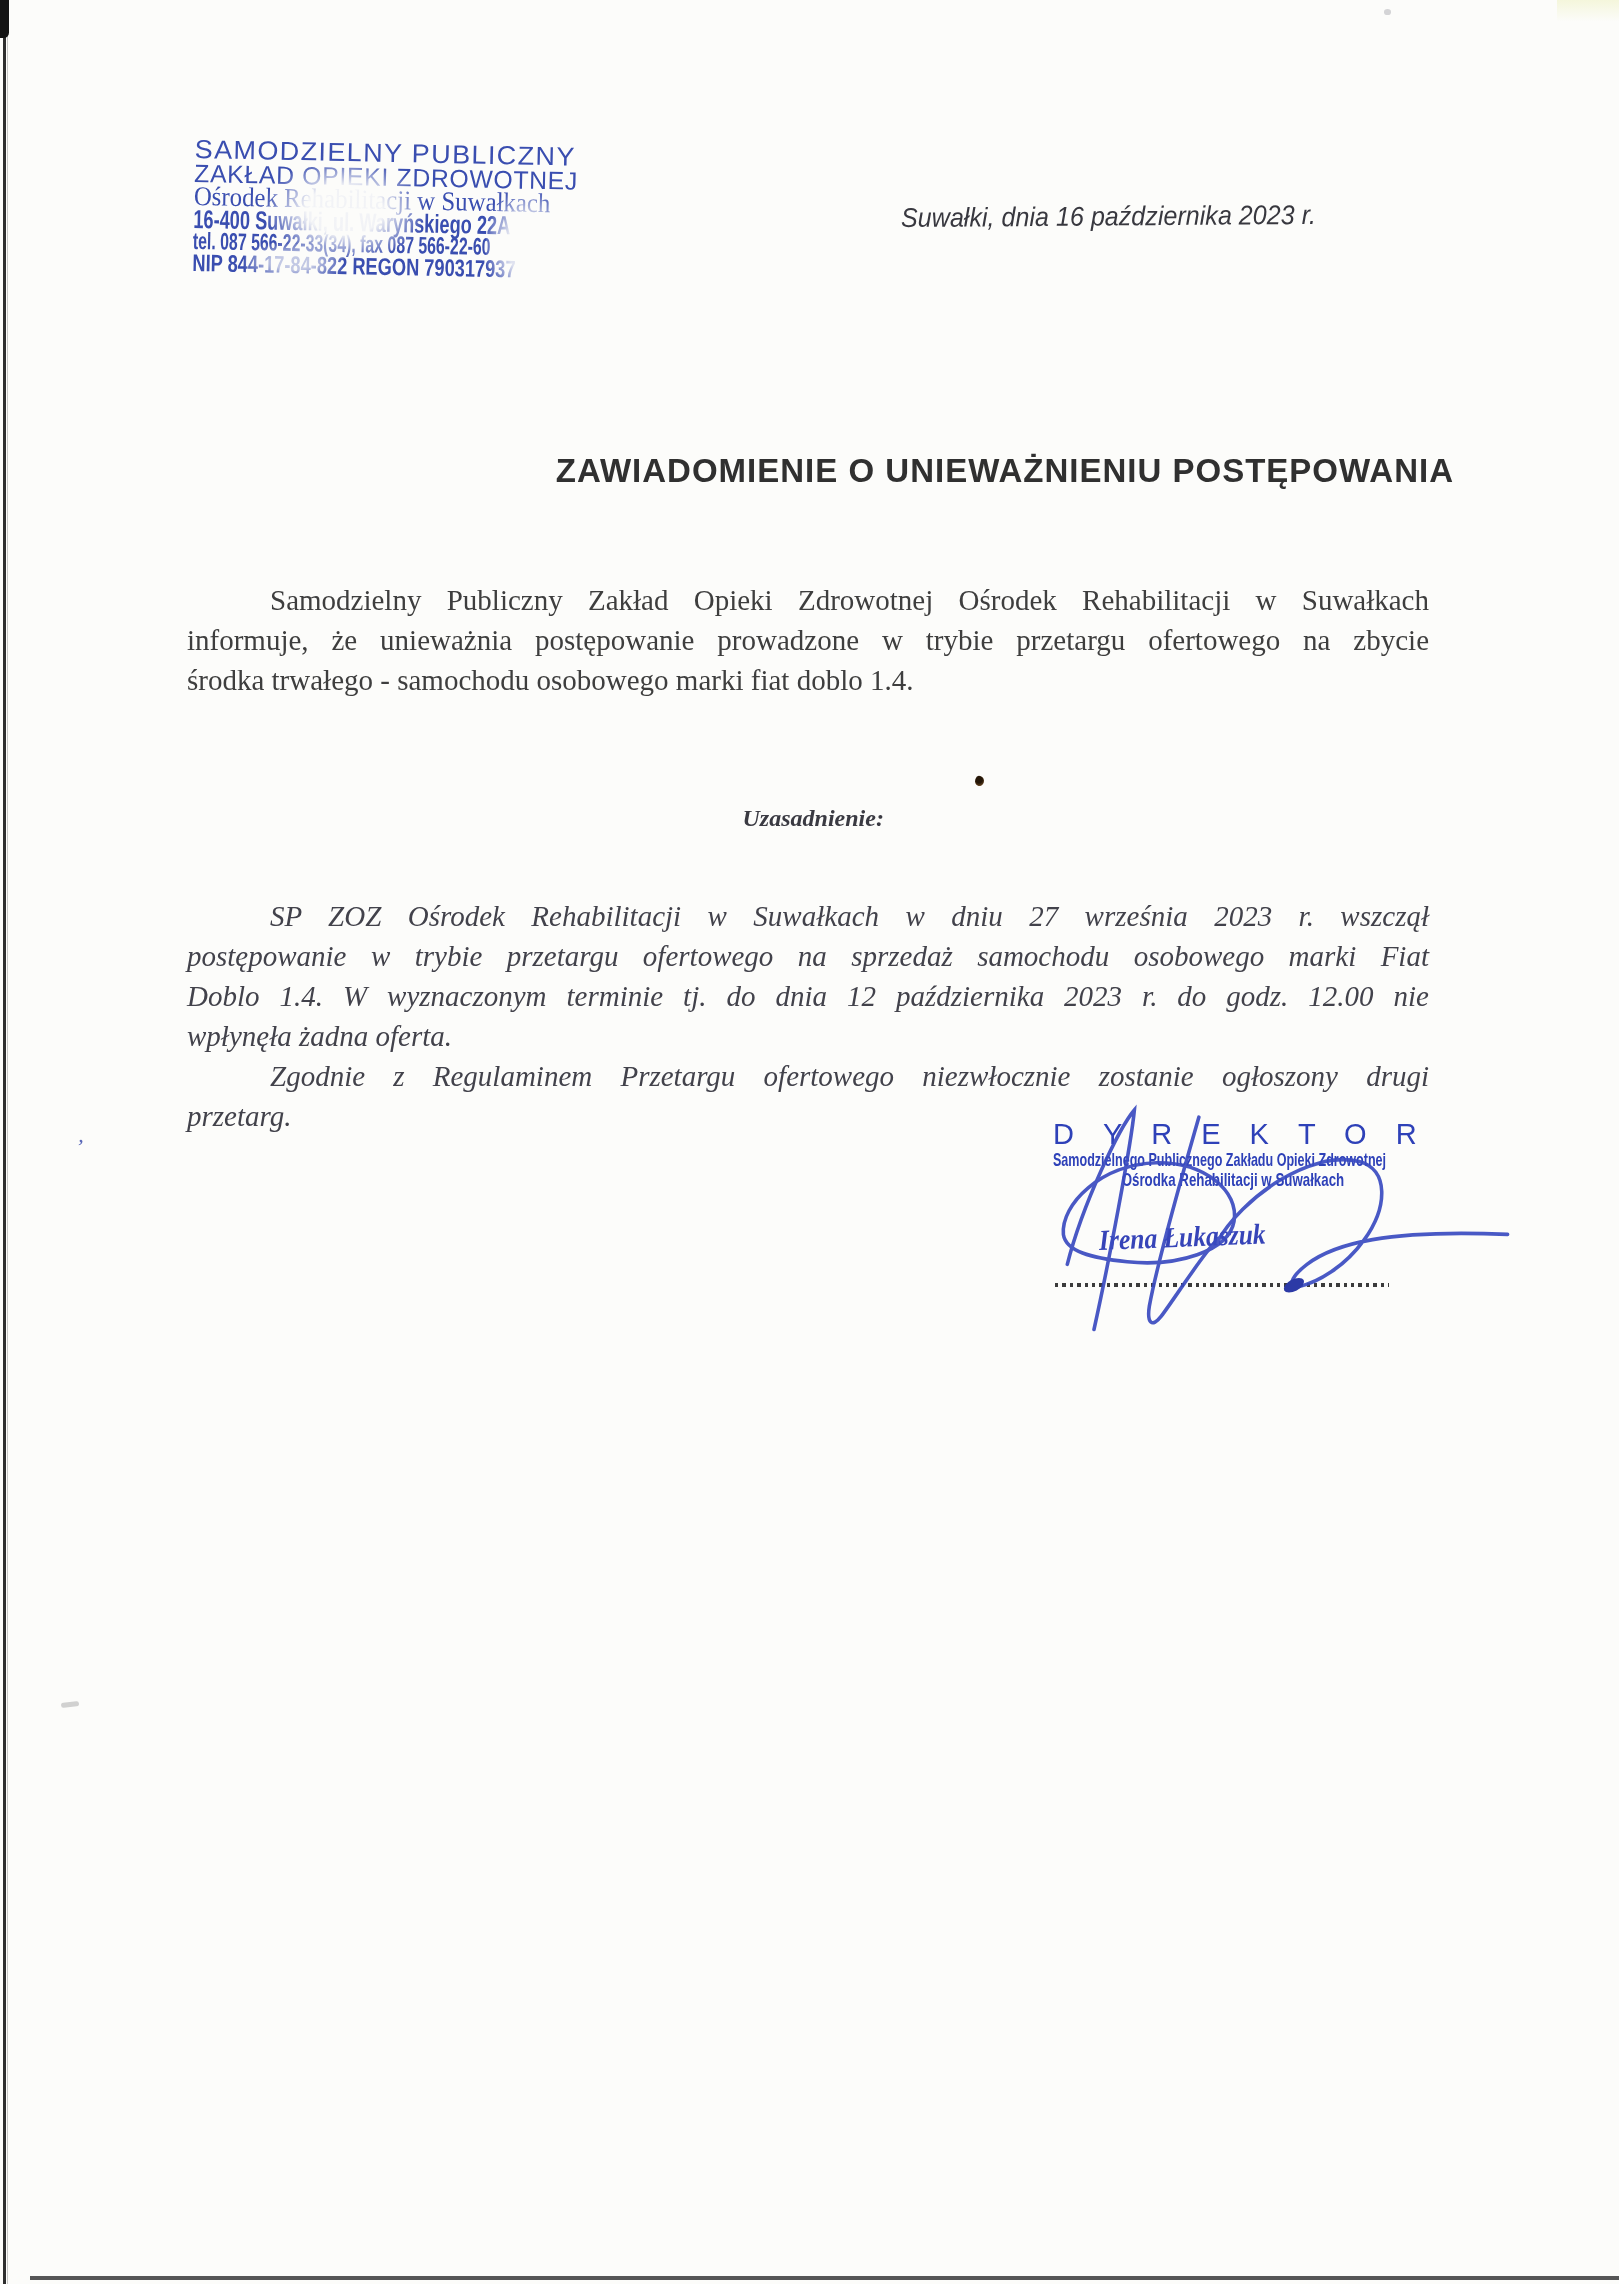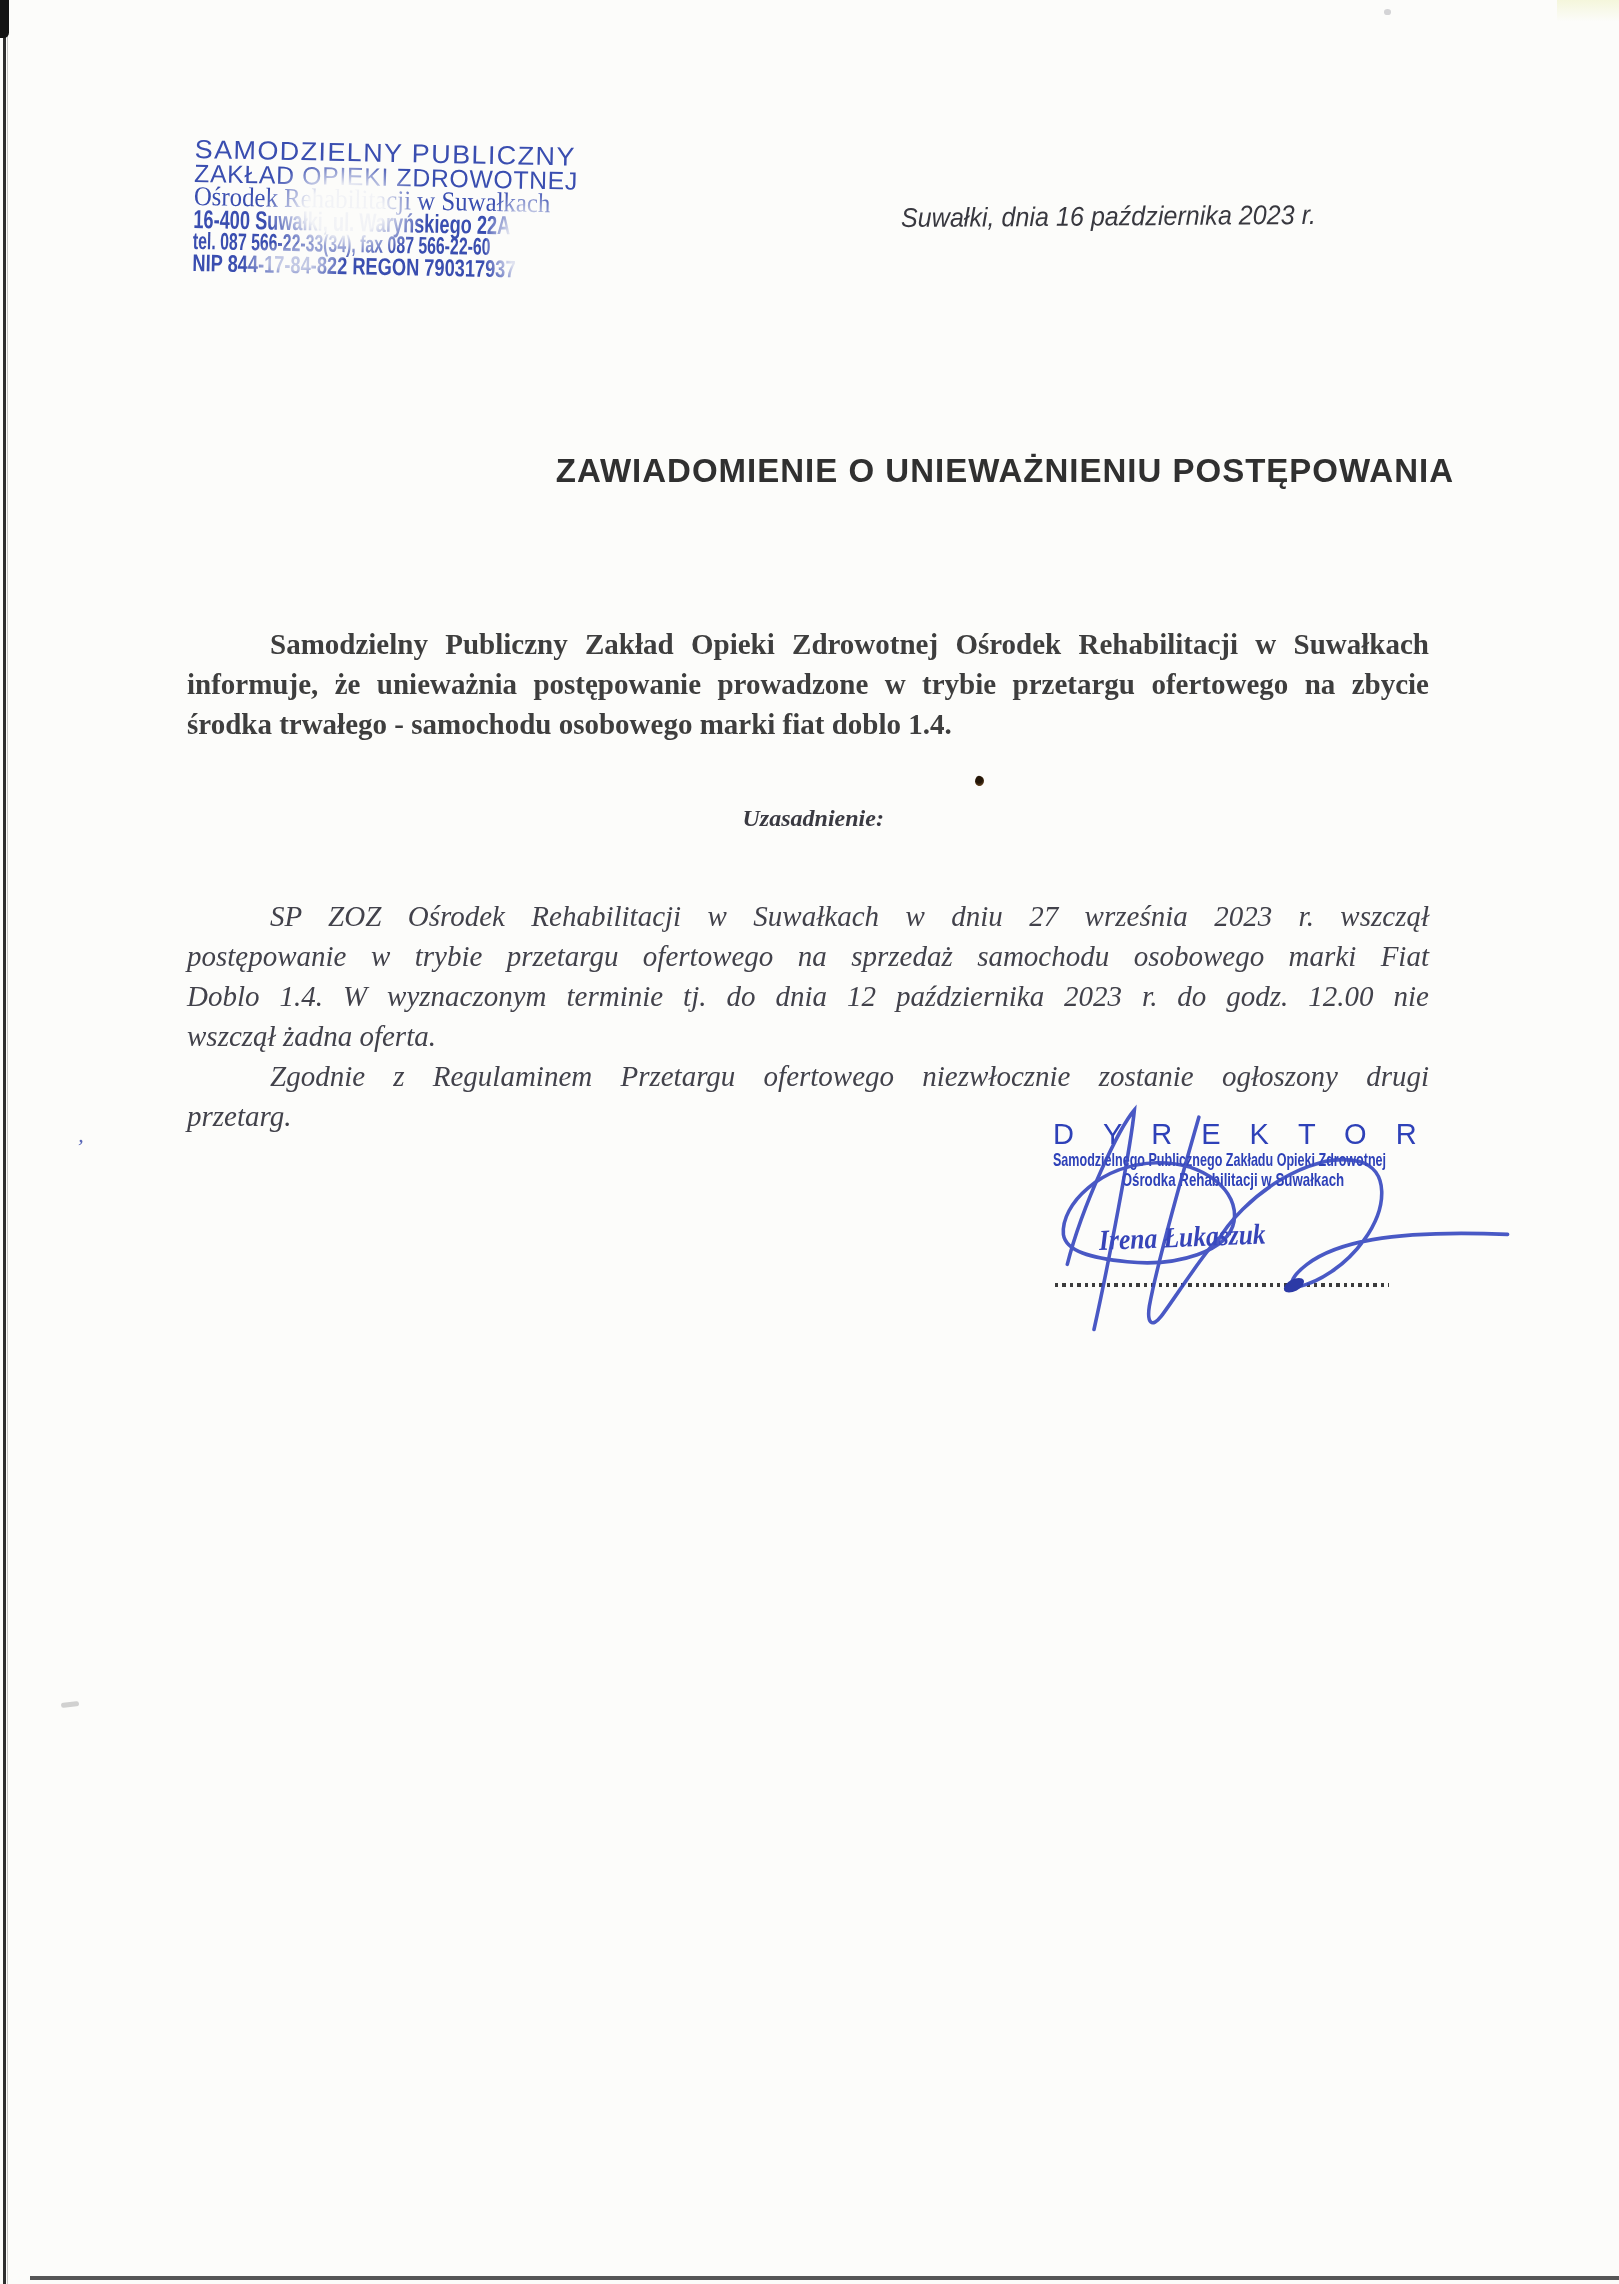--- a/index.html
+++ b/index.html
@@ -44,21 +44,21 @@
   .fade3{left:52px;top:104px;width:98px;height:36px;
     background:radial-gradient(ellipse at center,rgba(252,252,250,.7) 0 30%,rgba(252,252,250,0) 80%);}
   
   .date-line{left:901px;top:203px;font-family:"Liberation Sans",sans-serif;
     font-style:italic;font-size:27px;color:#38383f;white-space:nowrap;
     transform:scaleX(.93) rotate(-.4deg);transform-origin:left center;}
   .doc-title{left:187px;top:452px;width:1242px;text-align:right;
     font-family:"Liberation Sans",sans-serif;font-weight:700;font-size:33px;
     letter-spacing:1px;color:#303030;transform:translateX(25px);white-space:nowrap;}
   .para{left:187px;width:1242px;color:#3e3e3e;font-size:29px;}
-  .p1{top:624px;font-weight:bold;}
+  .p1{top:580px;}
   .p2{top:896px;font-style:italic;color:#42424b;}
   .para .ln{height:40px;line-height:40px;}
   .p2 .ln{height:40px;line-height:40px;}
   .jl{text-align:justify;text-align-last:justify;}
   .ind{text-indent:83px;}
   .uz-head{left:187px;top:805px;width:1242px;text-align:center;
     font-size:24px;font-weight:700;font-style:italic;color:#3a3a42;
     transform:translateX(5.2px);}
   
   .dir-stamp{left:1053px;top:1121px;width:360px;color:#2e41b8;
@@ -110,21 +110,21 @@
   <div class="ln jl">informuje, że  unieważnia postępowanie prowadzone w trybie przetargu ofertowego na zbycie</div>
   <div class="ln">środka trwałego - samochodu osobowego marki fiat doblo 1.4.</div>
 </div>
 
 <div class="abs uz-head">Uzasadnienie:</div>
 
 <div class="abs para p2">
   <div class="ln jl ind">SP ZOZ Ośrodek Rehabilitacji w Suwałkach w dniu 27 września 2023 r. wszczął</div>
   <div class="ln jl">postępowanie  w trybie przetargu ofertowego na sprzedaż samochodu osobowego  marki Fiat</div>
   <div class="ln jl">Doblo 1.4. W wyznaczonym terminie tj. do dnia 12 października 2023 r. do godz. 12.00 nie</div>
-  <div class="ln">wszczął żadna oferta.</div>
+  <div class="ln">wpłynęła żadna oferta.</div>
   <div class="ln jl ind">Zgodnie z Regulaminem Przetargu ofertowego niezwłocznie zostanie ogłoszony drugi</div>
   <div class="ln">przetarg.</div>
 </div>
 
 <div class="abs dir-stamp">
   <div class="dir-role">DYREKTOR</div>
   <div class="dir-org"><span class="cond">Samodzielnego Publicznego Zakładu Opieki Zdrowotnej</span></div>
   <div class="dir-org dir-org2"><span class="cond">Ośrodka Rehabilitacji w Suwałkach</span></div>
 </div>
 

